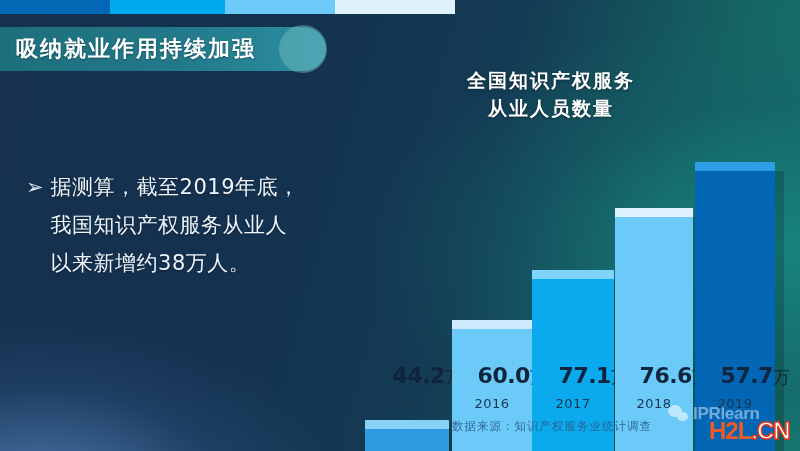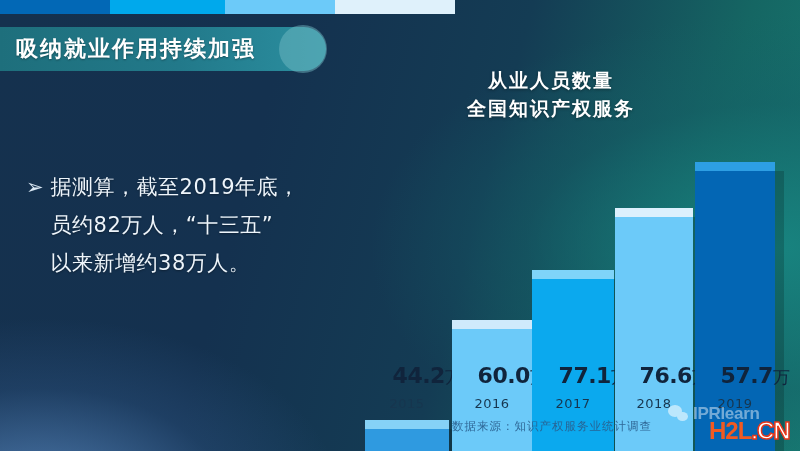--- a/index.html
+++ b/index.html
@@ -123,28 +123,28 @@
   </div>
 
   <div class="title-pill">
     <span class="title-text">吸纳就业作用持续加强</span>
   </div>
 
   <div class="bullet">
     <span class="bullet-marker">➢</span>
     <div class="bullet-lines">
       <div>据测算，截至2019年底，</div>
-      <div>员约82万人，“十三五”</div>
+      <div>我国知识产权服务从业人</div>
       <div>以来新增约38万人。</div>
     </div>
   </div>
 
   <div class="chart-title">
+    <div>全国知识产权服务</div>
     <div>从业人员数量</div>
-    <div>全国知识产权服务</div>
   </div>
 
   <div class="chart" id="chart">
       <div class="bar-col" style="left: 5px; width: 84px; height: 88px;">
         <div class="bar-body" style="height: 22px; background: rgb(47, 154, 224);">
           <div class="bar-top" style="top: -9px; background: rgb(134, 210, 247);"></div>
           <div class="bar-side"></div>
         </div>
         <div class="bar-value"><span>44.2</span><span class="unit">万</span></div>
         <div class="bar-year">2015</div>

